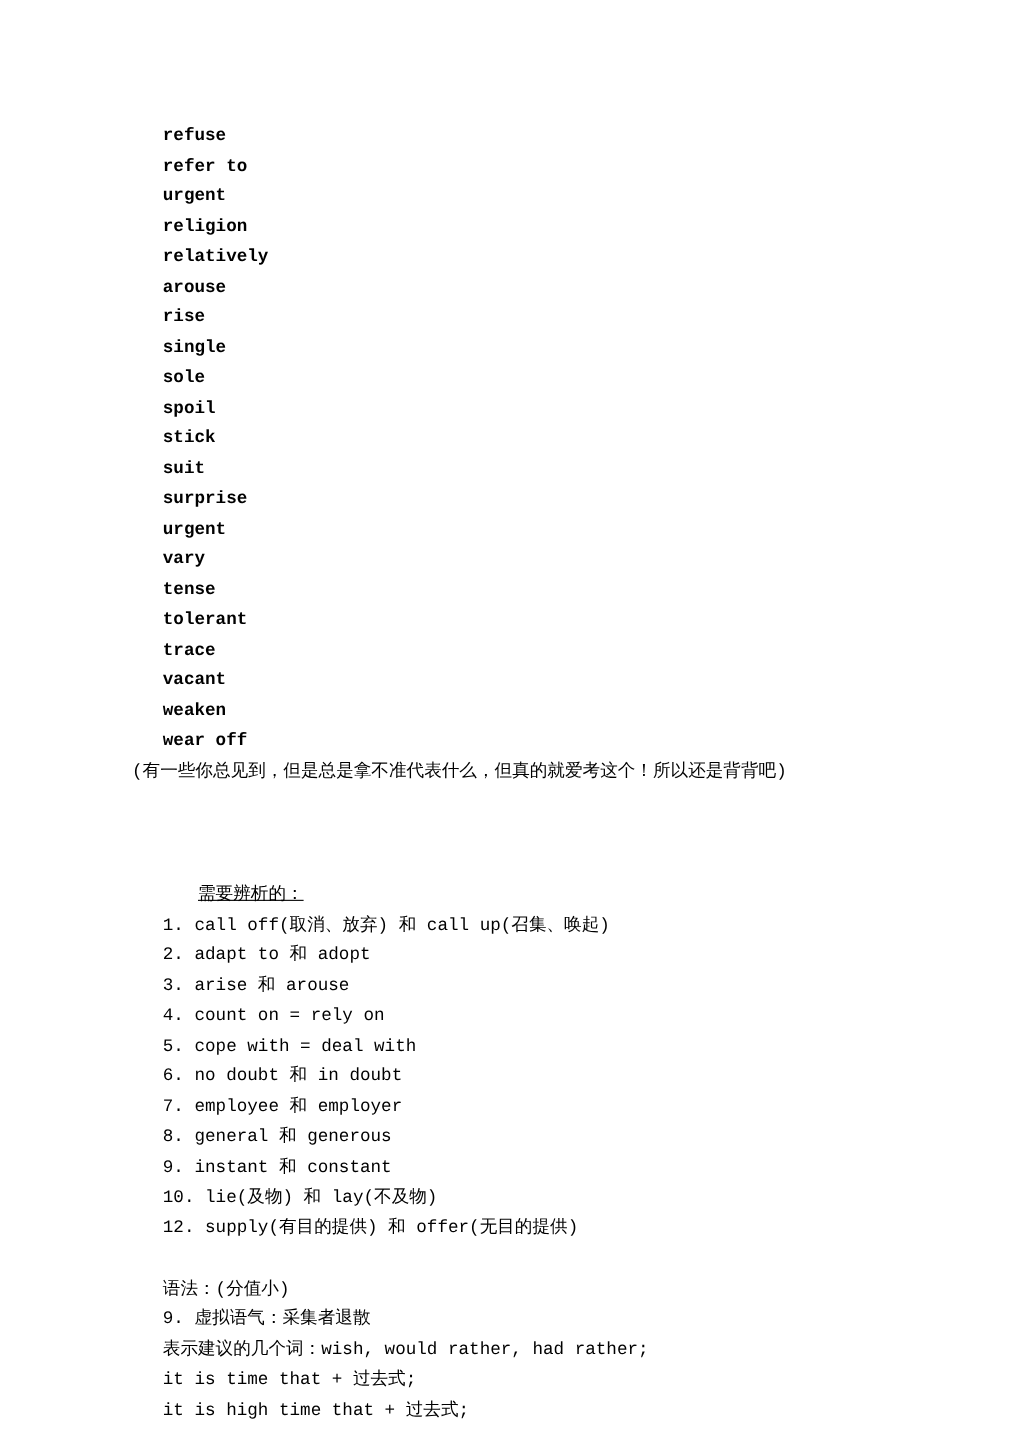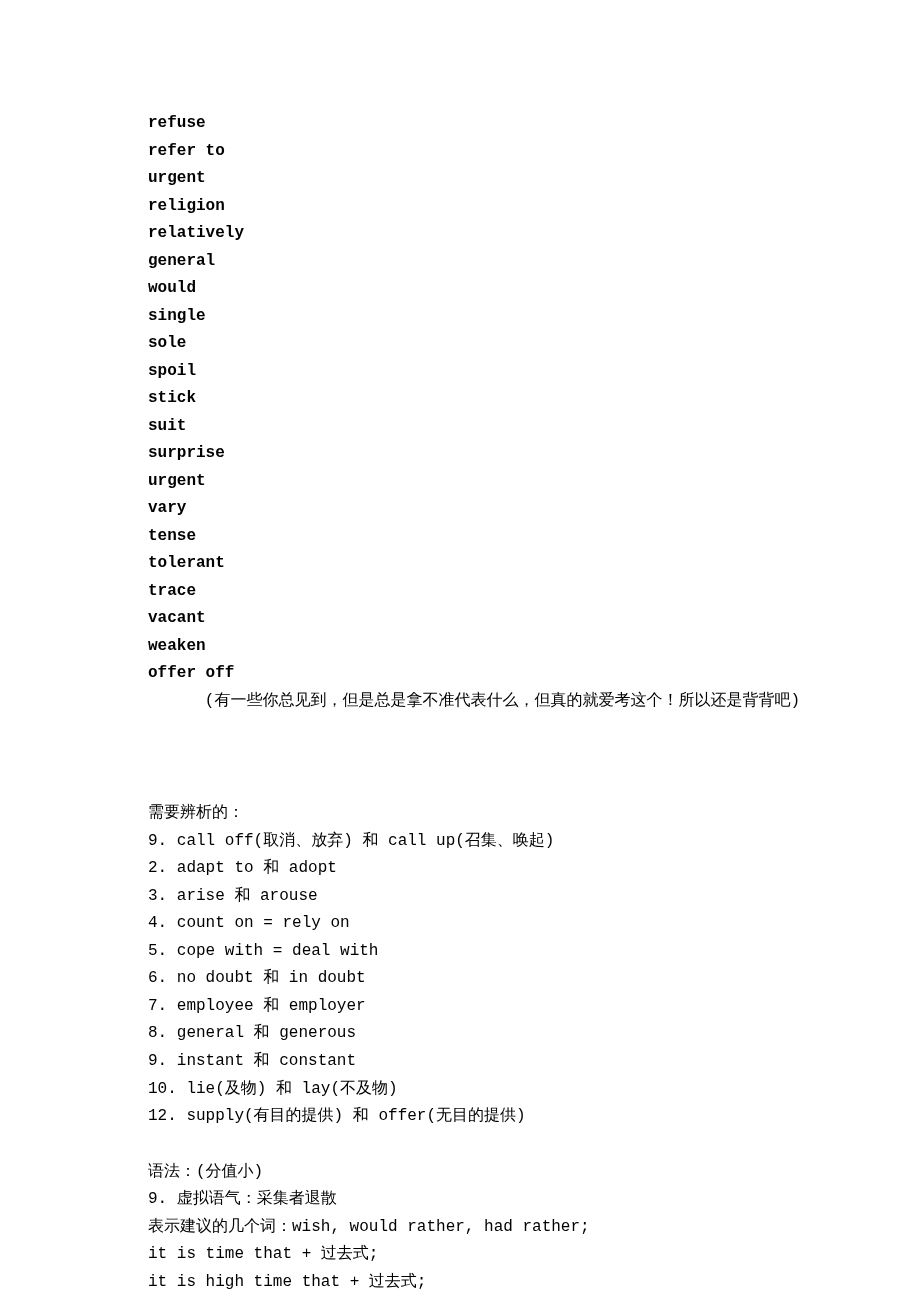--- a/index.html
+++ b/index.html
@@ -14,26 +14,27 @@
   }
   .page {
     padding: 110px 120px 60px 148px;
   }
   .word-list div {
     white-space: pre;
     font-weight: bold;
   }
   .note-line {
     margin-left: -28px;
-    text-align: right;
   }
   .section {
     margin-top: 0;
   }
   .indent {
+    margin-left: 32px;
+    text-decoration: underline;
   }
   .gap {
     height: 85px;
   }
   .small-gap {
     height: 28px;
   }
   .line {
     white-space: pre;
   }
@@ -42,45 +43,45 @@
 <body>
 
 <div class="page">
 
   <div class="word-list">
     <div class="line">refuse</div>
     <div class="line">refer to</div>
     <div class="line">urgent</div>
     <div class="line">religion</div>
     <div class="line">relatively</div>
-    <div class="line">general</div>
-    <div class="line">would</div>
+    <div class="line">arouse</div>
+    <div class="line">rise</div>
     <div class="line">single</div>
     <div class="line">sole</div>
     <div class="line">spoil</div>
     <div class="line">stick</div>
     <div class="line">suit</div>
     <div class="line">surprise</div>
     <div class="line">urgent</div>
     <div class="line">vary</div>
     <div class="line">tense</div>
     <div class="line">tolerant</div>
     <div class="line">trace</div>
     <div class="line">vacant</div>
     <div class="line">weaken</div>
-    <div class="line">offer off</div>
+    <div class="line">wear off</div>
   </div>
 
   <div class="note-line line">(有一些你总见到，但是总是拿不准代表什么，但真的就爱考这个！所以还是背背吧)</div>
 
   <div class="gap"></div>
 
   <div class="section">
     <div class="indent line">需要辨析的：</div>
-    <div class="line">9. call off(取消、放弃) 和 call up(召集、唤起)</div>
+    <div class="line">1. call off(取消、放弃) 和 call up(召集、唤起)</div>
     <div class="line">2. adapt to 和 adopt</div>
     <div class="line">3. arise 和 arouse</div>
     <div class="line">4. count on = rely on</div>
     <div class="line">5. cope with = deal with</div>
     <div class="line">6. no doubt 和 in doubt</div>
     <div class="line">7. employee 和 employer</div>
     <div class="line">8. general 和 generous</div>
     <div class="line">9. instant 和 constant</div>
     <div class="line">10. lie(及物) 和 lay(不及物)</div>
     <div class="line">12. supply(有目的提供) 和 offer(无目的提供)</div>

